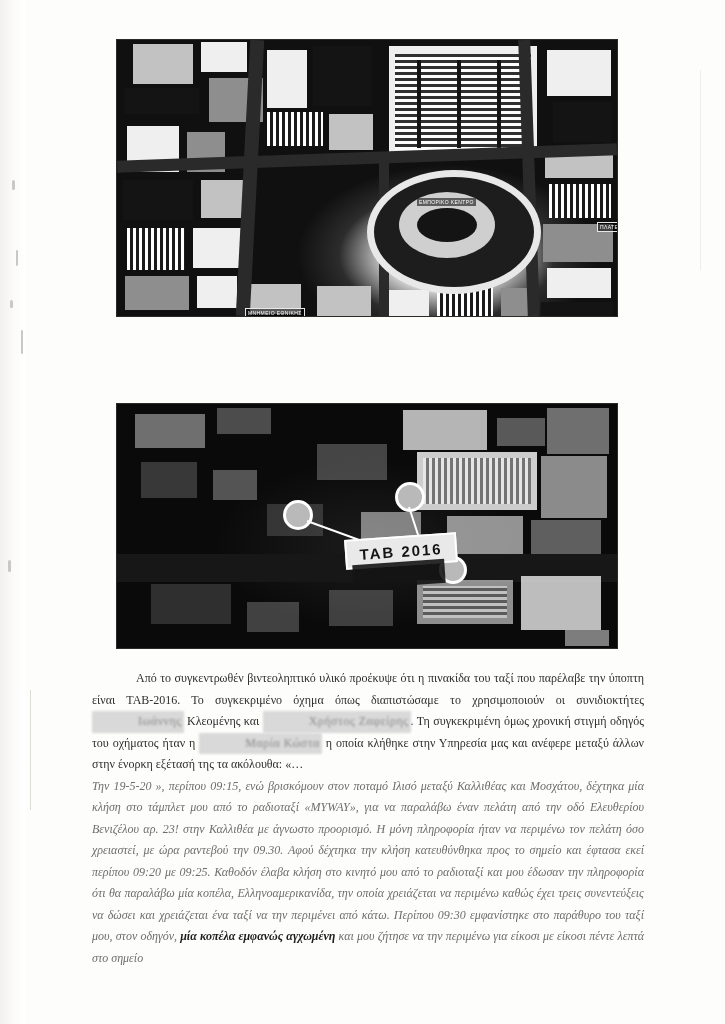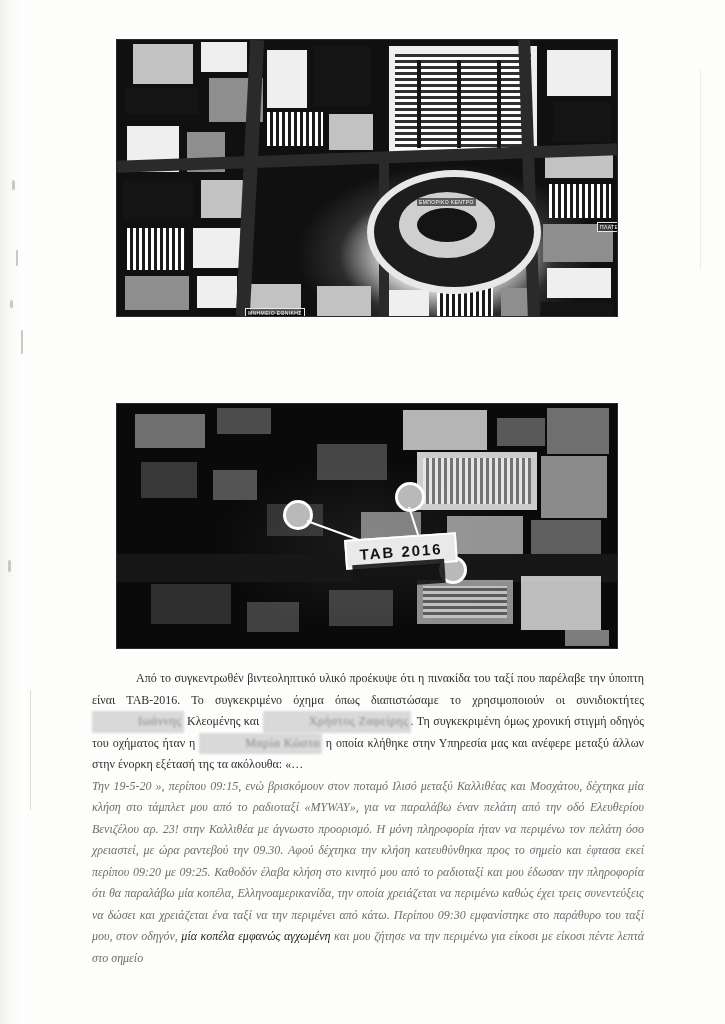--- a/index.html
+++ b/index.html
@@ -156,21 +156,21 @@
     top: 668px;
     width: 552px;
     font-size: 12px;
     line-height: 21.5px;
     text-align: justify;
     color: #2e2e2e;
   }
   .bodytext p { margin: 0; }
   .bodytext .indent { text-indent: 44px; }
   .it { font-style: italic; }
-  .bold { font-weight: normal; }
+  .bold { font-weight: bold; }
   .redact {
     display: inline-block;
     color: #8a8a8a;
     background: #d9d9d9;
     filter: blur(1.1px);
     letter-spacing: .5px;
     border-radius: 1px;
     padding: 0 2px;
     user-select: none;
   }

